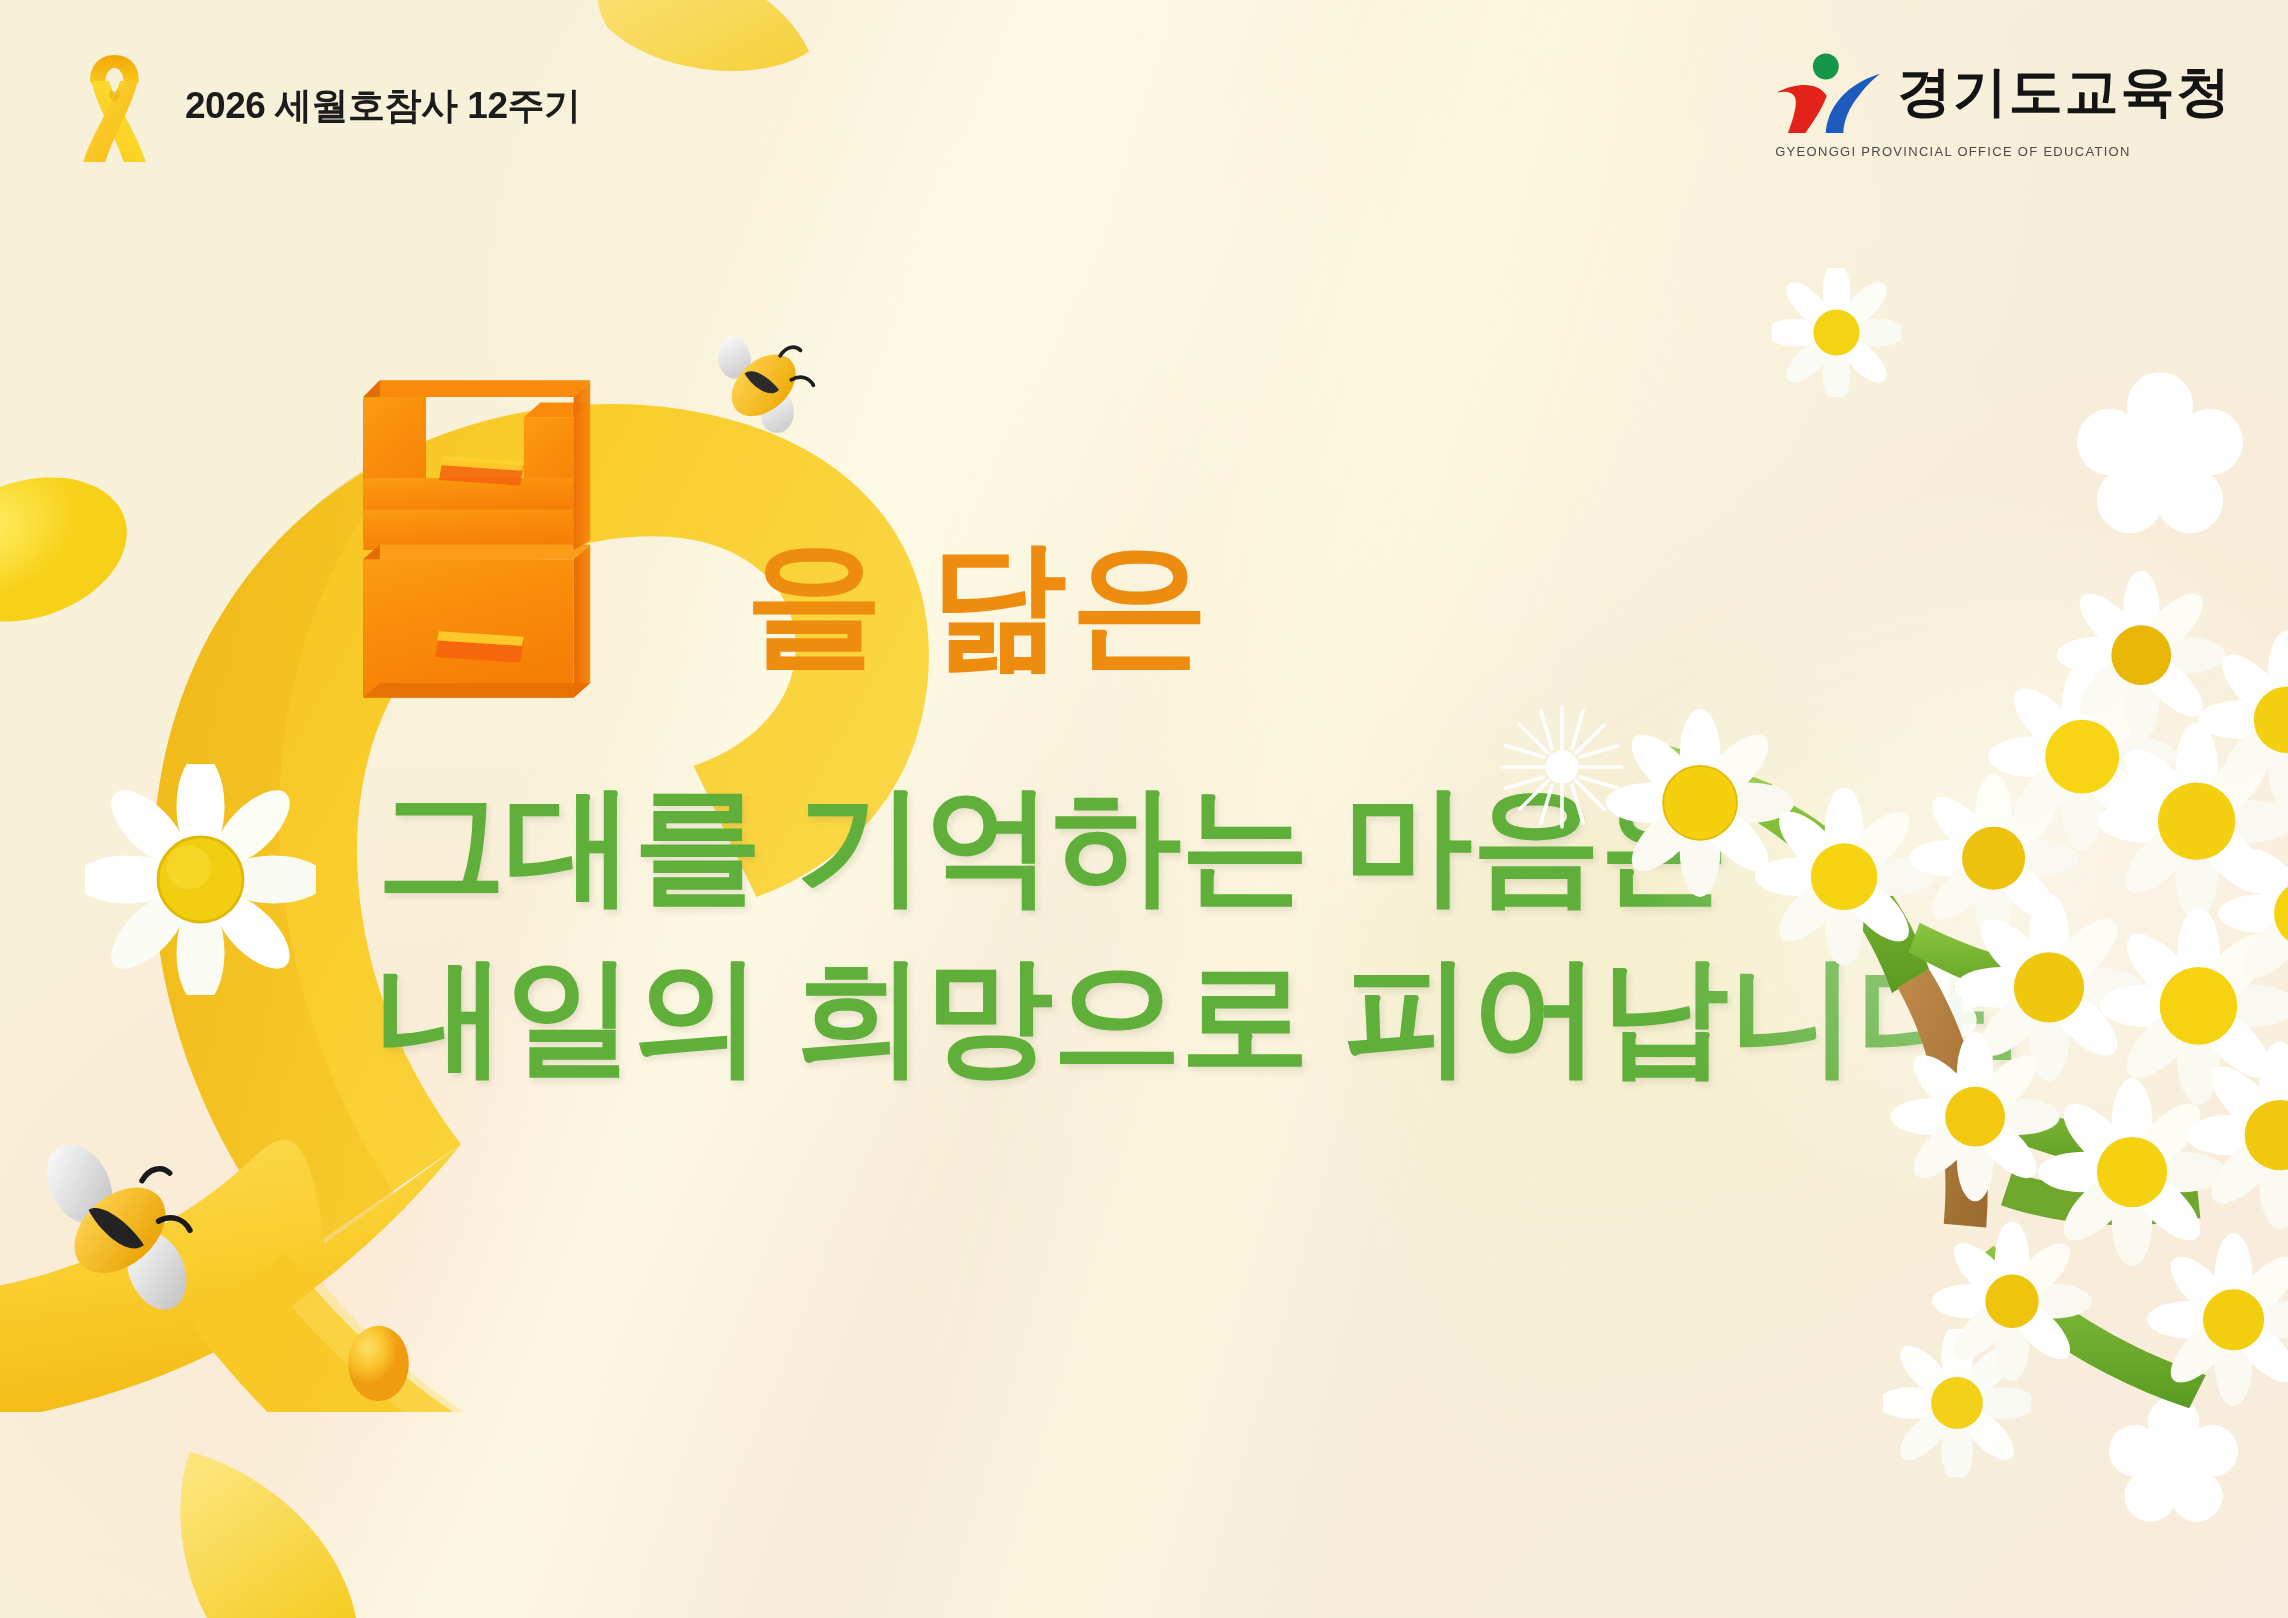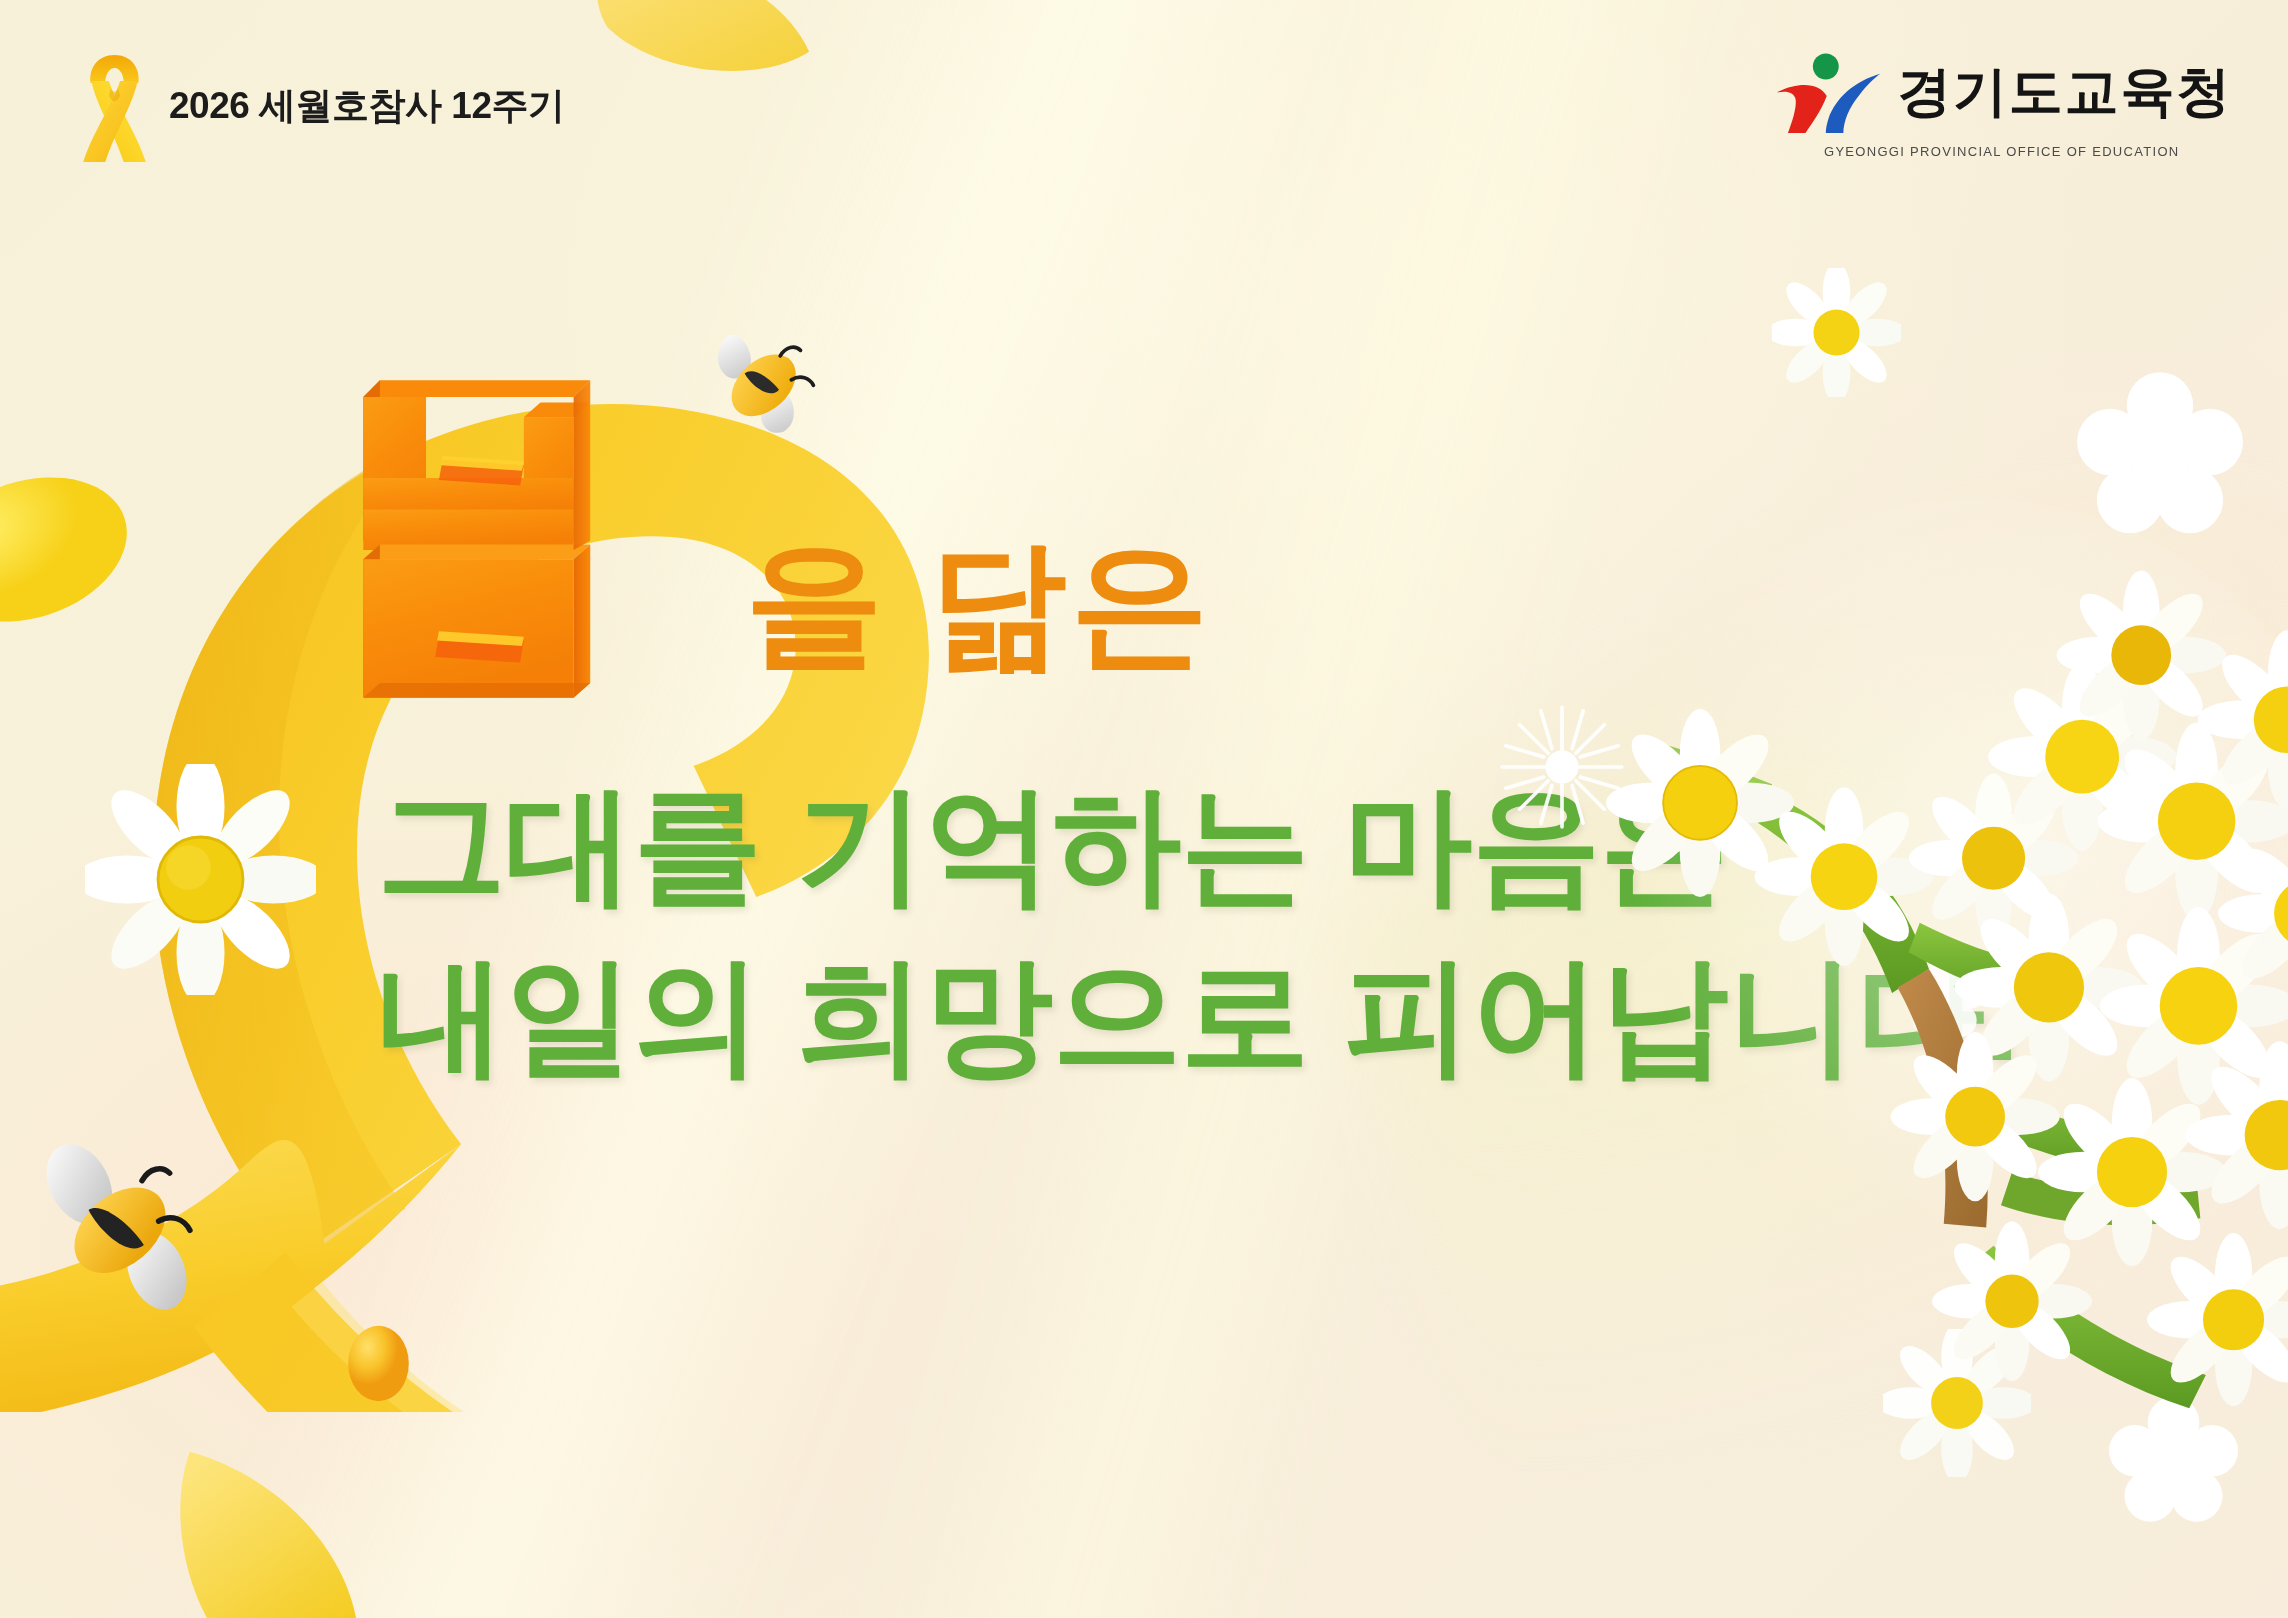--- a/index.html
+++ b/index.html
@@ -42,32 +42,32 @@
     background:radial-gradient(ellipse at 40% 50%, rgba(244,240,200,.6) 0%, rgba(244,240,200,0) 70%);
     transform:rotate(-26deg); filter:blur(31px);
   }
 
   
   .ribbon-art { position:absolute; left:-111px; top:212px; width:1384px; height:1200px; }
 
   
   .hdr-left {
     position:absolute; left:72px; top:44px;
-    display:flex; align-items:center; gap:12px;
+    display:flex; align-items:center; gap:28px;
   }
   .ribbon-mark { width:85px; height:118px; flex:0 0 auto; }
   .hdr-text {
     font-size:37px; font-weight:700; color:#1C1C1C;
     letter-spacing:-0.5px; white-space:nowrap;
     padding-top:5.5px;
   }
 
   .hdr-right {
     position:absolute; right:57px; top:48px;
-    display:flex; flex-direction:column; align-items:center;
+    display:flex; flex-direction:column; align-items:flex-start;
   }
   .logo-row { display:flex; align-items:center; gap:13px; }
   .logo-mark { width:109px; height:85px; flex:0 0 auto; }
   .logo-ko {
     font-size:54px; font-weight:700; color:#141414;
     letter-spacing:1.8px; white-space:nowrap; line-height:1;
   }
   .logo-en {
     font-size:13px; color:#4A4A4A; letter-spacing:1.3px;
     white-space:nowrap; margin-top:11px; margin-right:3.7px;

